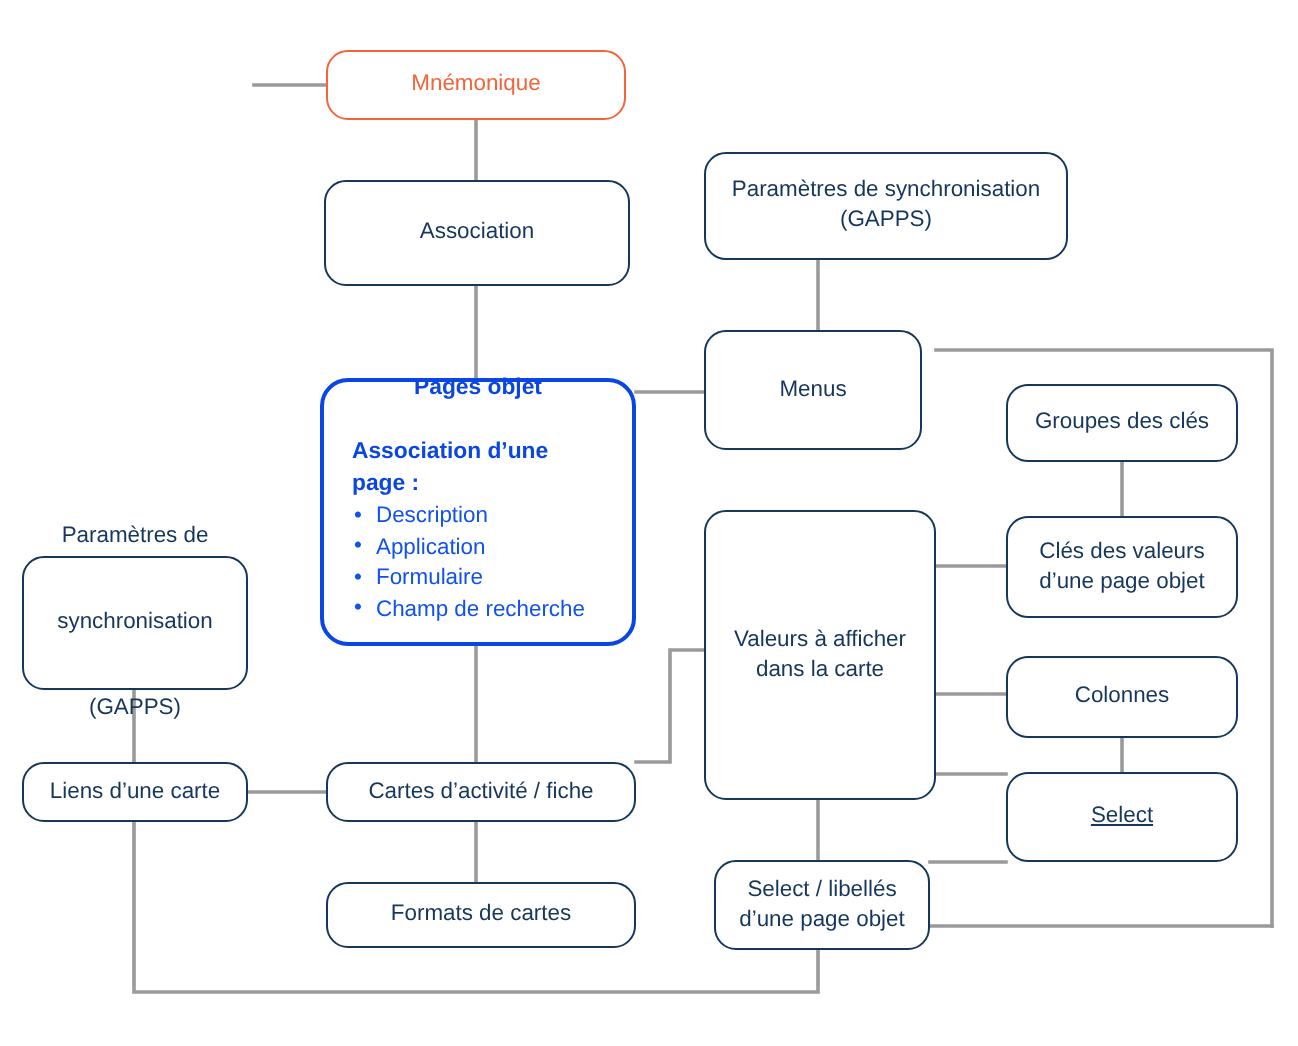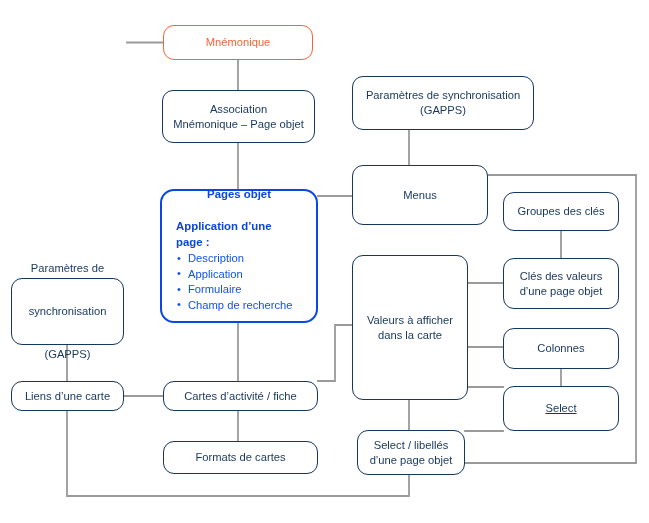--- a/index.html
+++ b/index.html
@@ -137,35 +137,34 @@
     </g>
   </svg>
 
 
   <div class="node accent" style="left:163px;top:25px;width:150px;height:35px;">
     <span class="ln">Mnémonique</span>
   </div>
 
   <div class="node" style="left:162px;top:90px;width:153px;height:53px;">
     <span class="ln">Association</span>
-    <span class="ln">Mnémonique – Page objet</span>
   </div>
 
   <div class="node" style="left:352px;top:76px;width:182px;height:54px;">
     <span class="ln">Paramètres de synchronisation</span>
     <span class="ln">(GAPPS)</span>
   </div>
 
-  <div class="node" style="left:352px;top:165px;width:136px;height:60px;">
+  <div class="node" style="left:352px;top:165px;width:109px;height:60px;">
     <span class="ln">Menus</span>
   </div>
 
   <div class="node highlight po" style="left:160px;top:189px;width:158px;height:134px;">
     <div class="po-title">Pages objet</div>
-    <div class="po-sub">Application d’une</div>
+    <div class="po-sub">Association d’une</div>
     <div class="po-sub">page :</div>
     <ul class="po-list">
       <li>Description</li>
       <li>Application</li>
       <li>Formulaire</li>
       <li>Champ de recherche</li>
     </ul>
   </div>
 
   <div class="node" style="left:503px;top:192px;width:116px;height:39px;">

